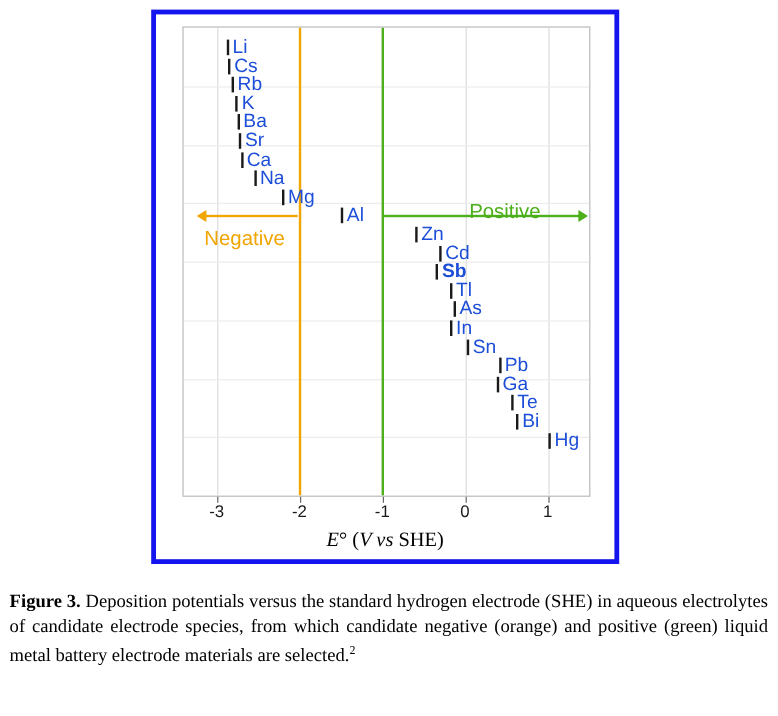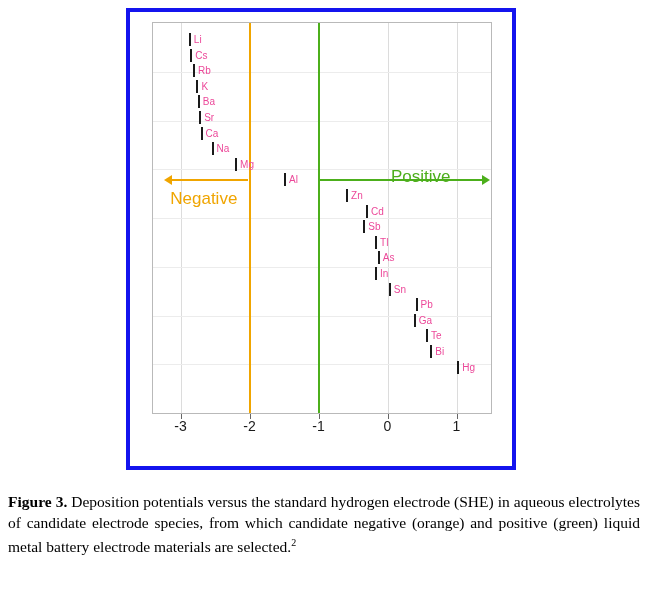--- a/index.html
+++ b/index.html
@@ -70,23 +70,23 @@
     bottom: 0;
     width: 2px;
     background: #4caf1b;
   }
 
   
   .element {
     position: absolute;
     white-space: nowrap;
     font-family: "Liberation Sans", sans-serif;
-    font-size: 10px;
+    font-size: 16px;
     line-height: 13px;
-    color: #ec4899;
+    color: #1d4ed8;
     padding-left: 12px;
   }
   .element .tick {
     display: inline-block;
     width: 2px;
     height: 13px;
     background: #1a1a1a;
     vertical-align: -2px;
     margin-right: 3px;
   }
@@ -200,21 +200,21 @@
         <div class="element" style="left: 27.9714px; top: 41.2px;"><span class="tick"></span><span class="sym">Rb</span></div>
         <div class="element" style="left: 31.4204px; top: 56.8px;"><span class="tick"></span><span class="sym">K</span></div>
         <div class="element" style="left: 32.8px; top: 72.4px;"><span class="tick"></span><span class="sym">Ba</span></div>
         <div class="element" style="left: 34.1796px; top: 88px;"><span class="tick"></span><span class="sym">Sr</span></div>
         <div class="element" style="left: 35.5592px; top: 103.6px;"><span class="tick"></span><span class="sym">Ca</span></div>
         <div class="element" style="left: 46.5959px; top: 119.2px;"><span class="tick"></span><span class="sym">Na</span></div>
         <div class="element" style="left: 70.049px; top: 134.8px;"><span class="tick"></span><span class="sym">Mg</span></div>
         <div class="element" style="left: 119.024px; top: 150.4px;"><span class="tick"></span><span class="sym">Al</span></div>
         <div class="element" style="left: 181.106px; top: 166px; text-align: center;"><span class="tick"></span><span class="sym">Zn</span></div>
         <div class="element" style="left: 201px; top: 181.6px;"><span class="tick"></span><span class="sym">Cd</span></div>
-        <div class="element" style="left: 198.351px; top: 197.2px;"><span class="tick"></span><span class="sym">Sb</span></div>
+        <div class="element" style="left: 198.351px; top: 197.2px; font-weight: bold;"><span class="tick"></span><span class="sym">Sb</span></div>
         <div class="element" style="left: 210.078px; top: 212.8px;"><span class="tick"></span><span class="sym">Tl</span></div>
         <div class="element" style="left: 212.837px; top: 228.4px;"><span class="tick"></span><span class="sym">As</span></div>
         <div class="element" style="left: 210.078px; top: 244px;"><span class="tick"></span><span class="sym">In</span></div>
         <div class="element" style="left: 223.873px; top: 259.6px; text-align: right;"><span class="tick"></span><span class="sym">Sn</span></div>
         <div class="element" style="left: 224.563px; top: 275.2px; margin-left: 26px;"><span class="tick"></span><span class="sym">Pb</span></div>
         <div class="element" style="left: 248.706px; top: 290.8px;"><span class="tick"></span><span class="sym">Ga</span></div>
         <div class="element" style="left: 261.122px; top: 306.4px;"><span class="tick"></span><span class="sym">Te</span></div>
         <div class="element" style="left: 265.261px; top: 322px; text-align: right;"><span class="tick"></span><span class="sym">Bi</span></div>
         <div class="element" style="left: 292.163px; top: 337.6px;"><span class="tick"></span><span class="sym">Hg</span></div>
         <div class="arrow arrow-neg" style="left: 17.7959px; width: 77.3959px; top: 156.4px;">
@@ -235,19 +235,22 @@
         <div class="xtick-mark" style="left: 119.571px; top: 402px;"></div>
         <div class="xtick-label" style="left: 119.571px; top: 406px;">-2</div>
         <div class="xtick-mark" style="left: 188.551px; top: 402px;"></div>
         <div class="xtick-label" style="left: 188.551px; top: 406px;">-1</div>
         <div class="xtick-mark" style="left: 257.531px; top: 402px;"></div>
         <div class="xtick-label" style="left: 257.531px; top: 406px;">0</div>
         <div class="xtick-mark" style="left: 326.51px; top: 402px;"></div>
         <div class="xtick-label" style="left: 326.51px; top: 406px;">1</div>
       </div>
 
+    <div id="xaxis-title" style="top: 428px;">
+      <span class="ital">E</span>° (<span class="ital">V vs</span> SHE)
+    </div>
   </div>
 
   <div id="caption">
     <span class="cap-label">Figure 3.</span><span> Deposition potentials versus the standard hydrogen electrode (SHE) in aqueous electrolytes of candidate electrode species, from which candidate negative (orange) and positive (green) liquid metal battery electrode materials are selected.</span><sup>2</sup>
   </div>
 
 </div>
 
 </body></html>

